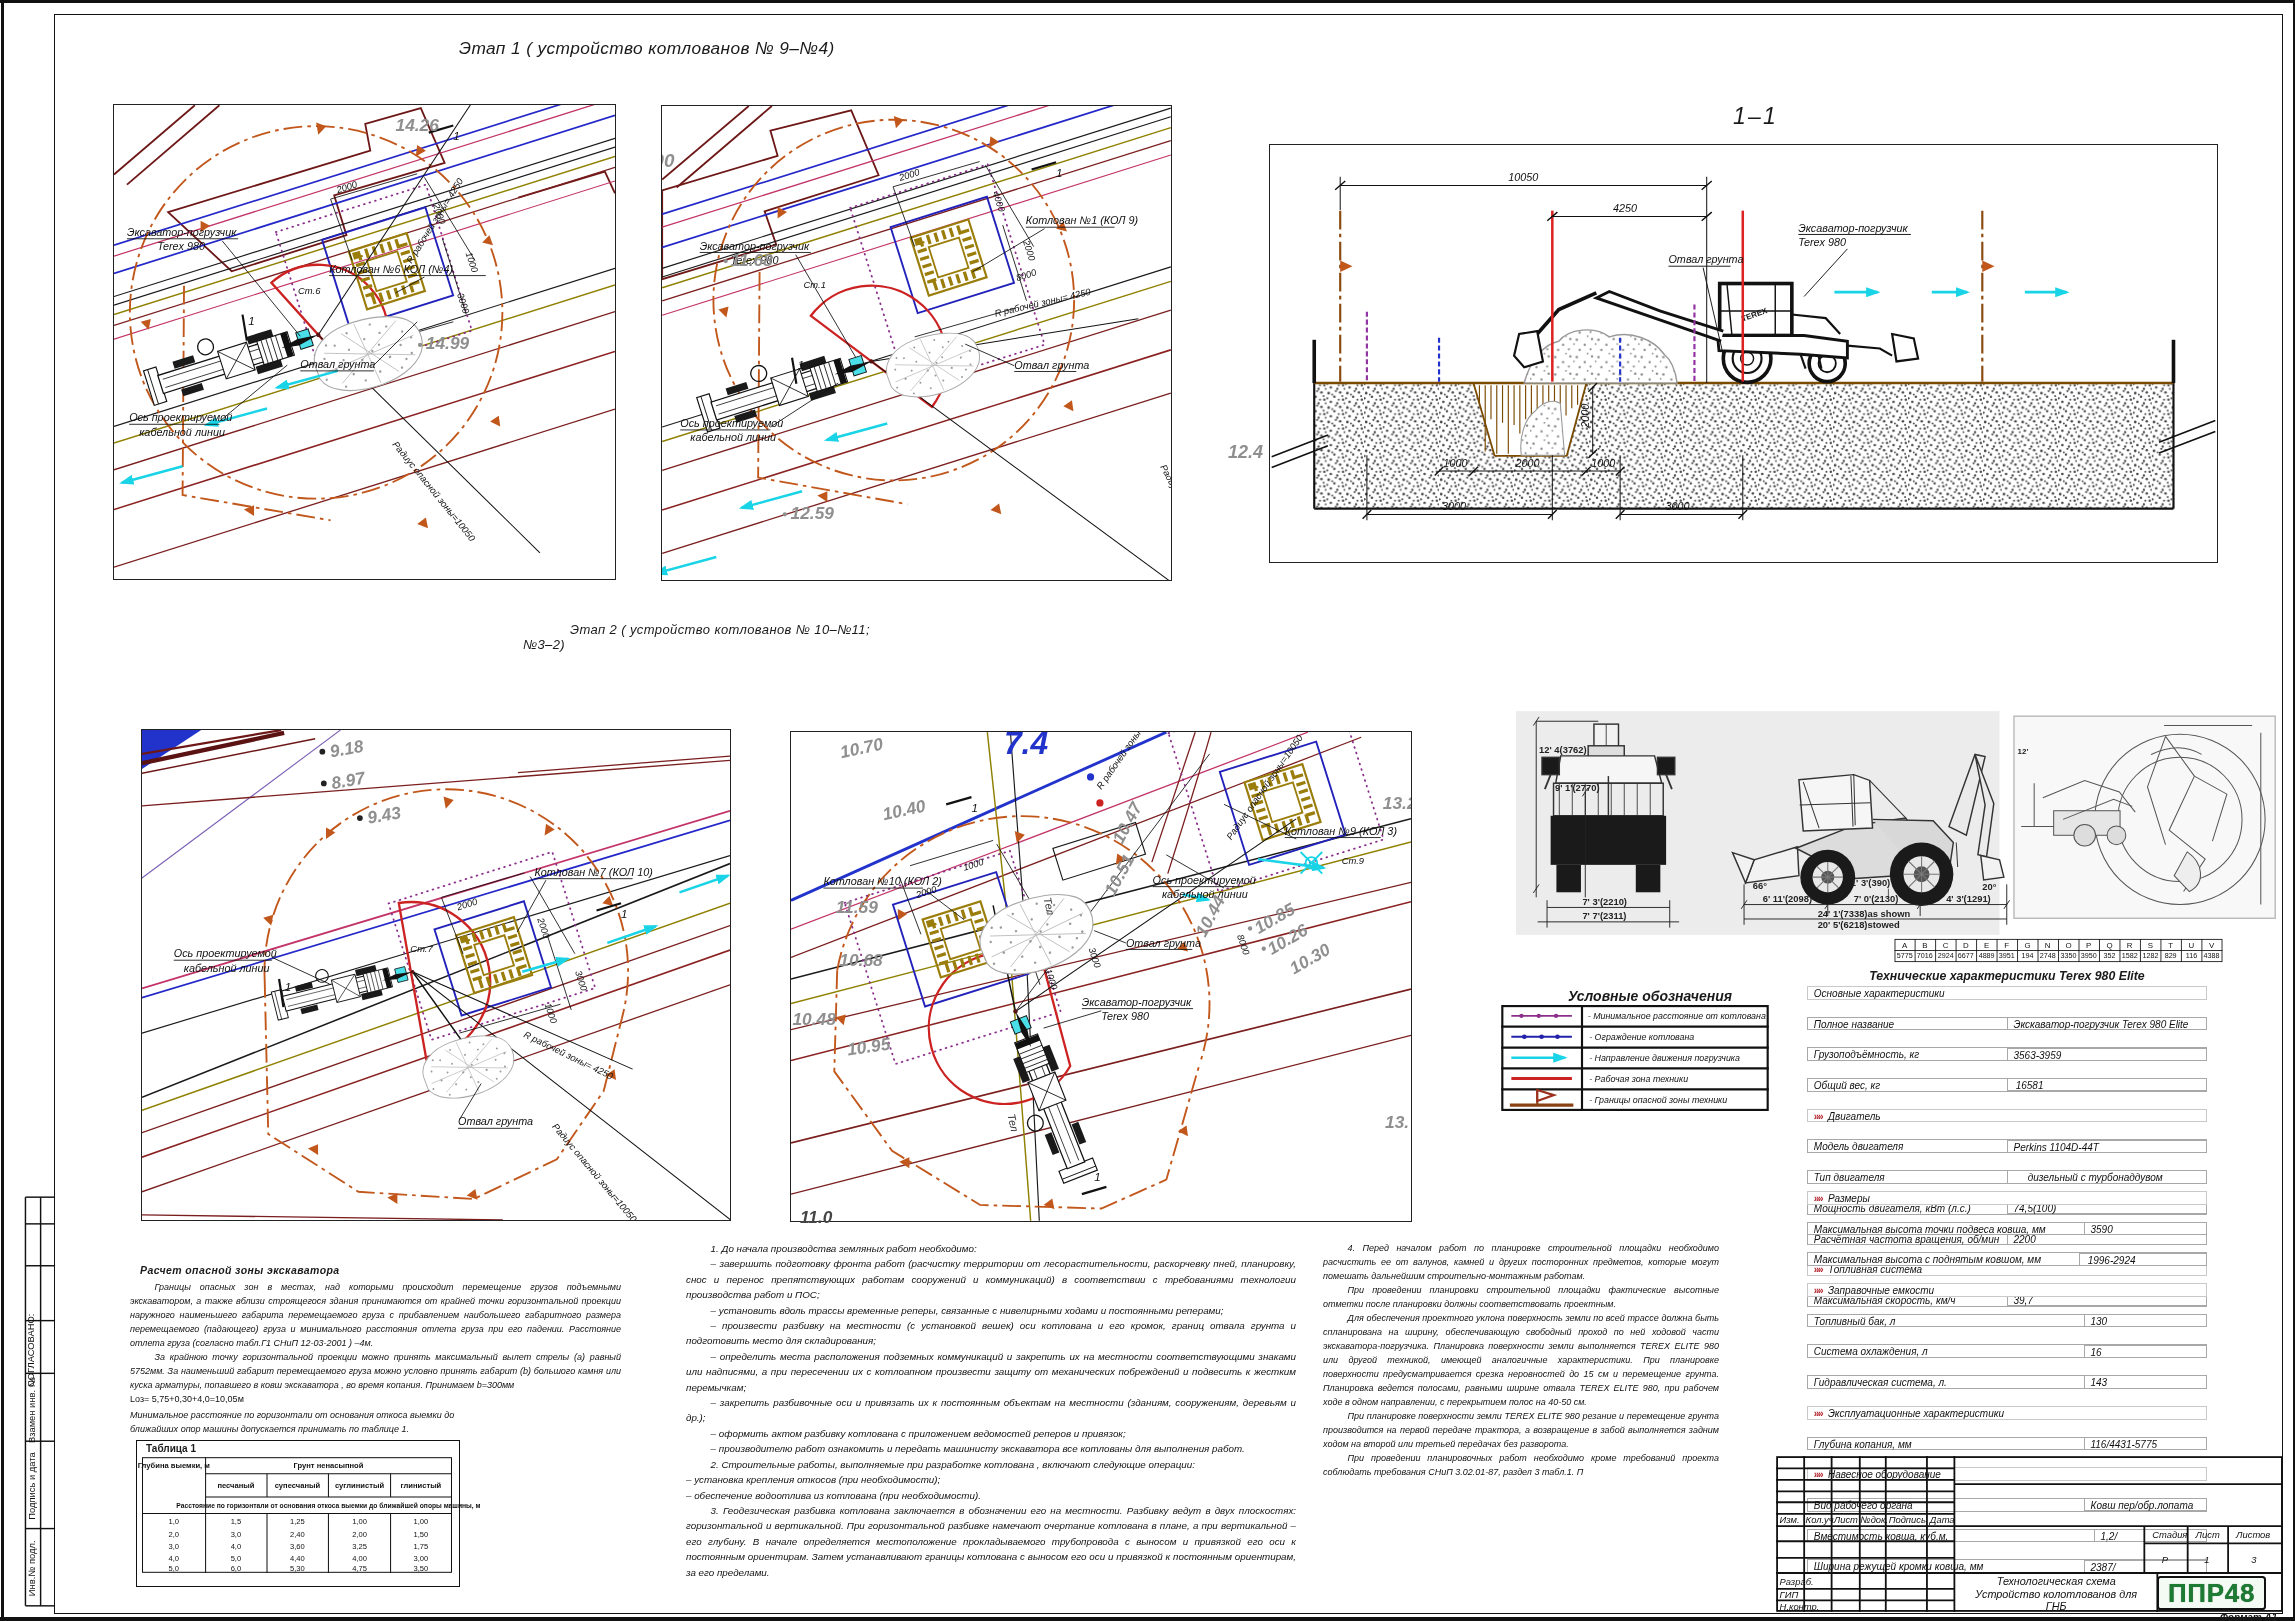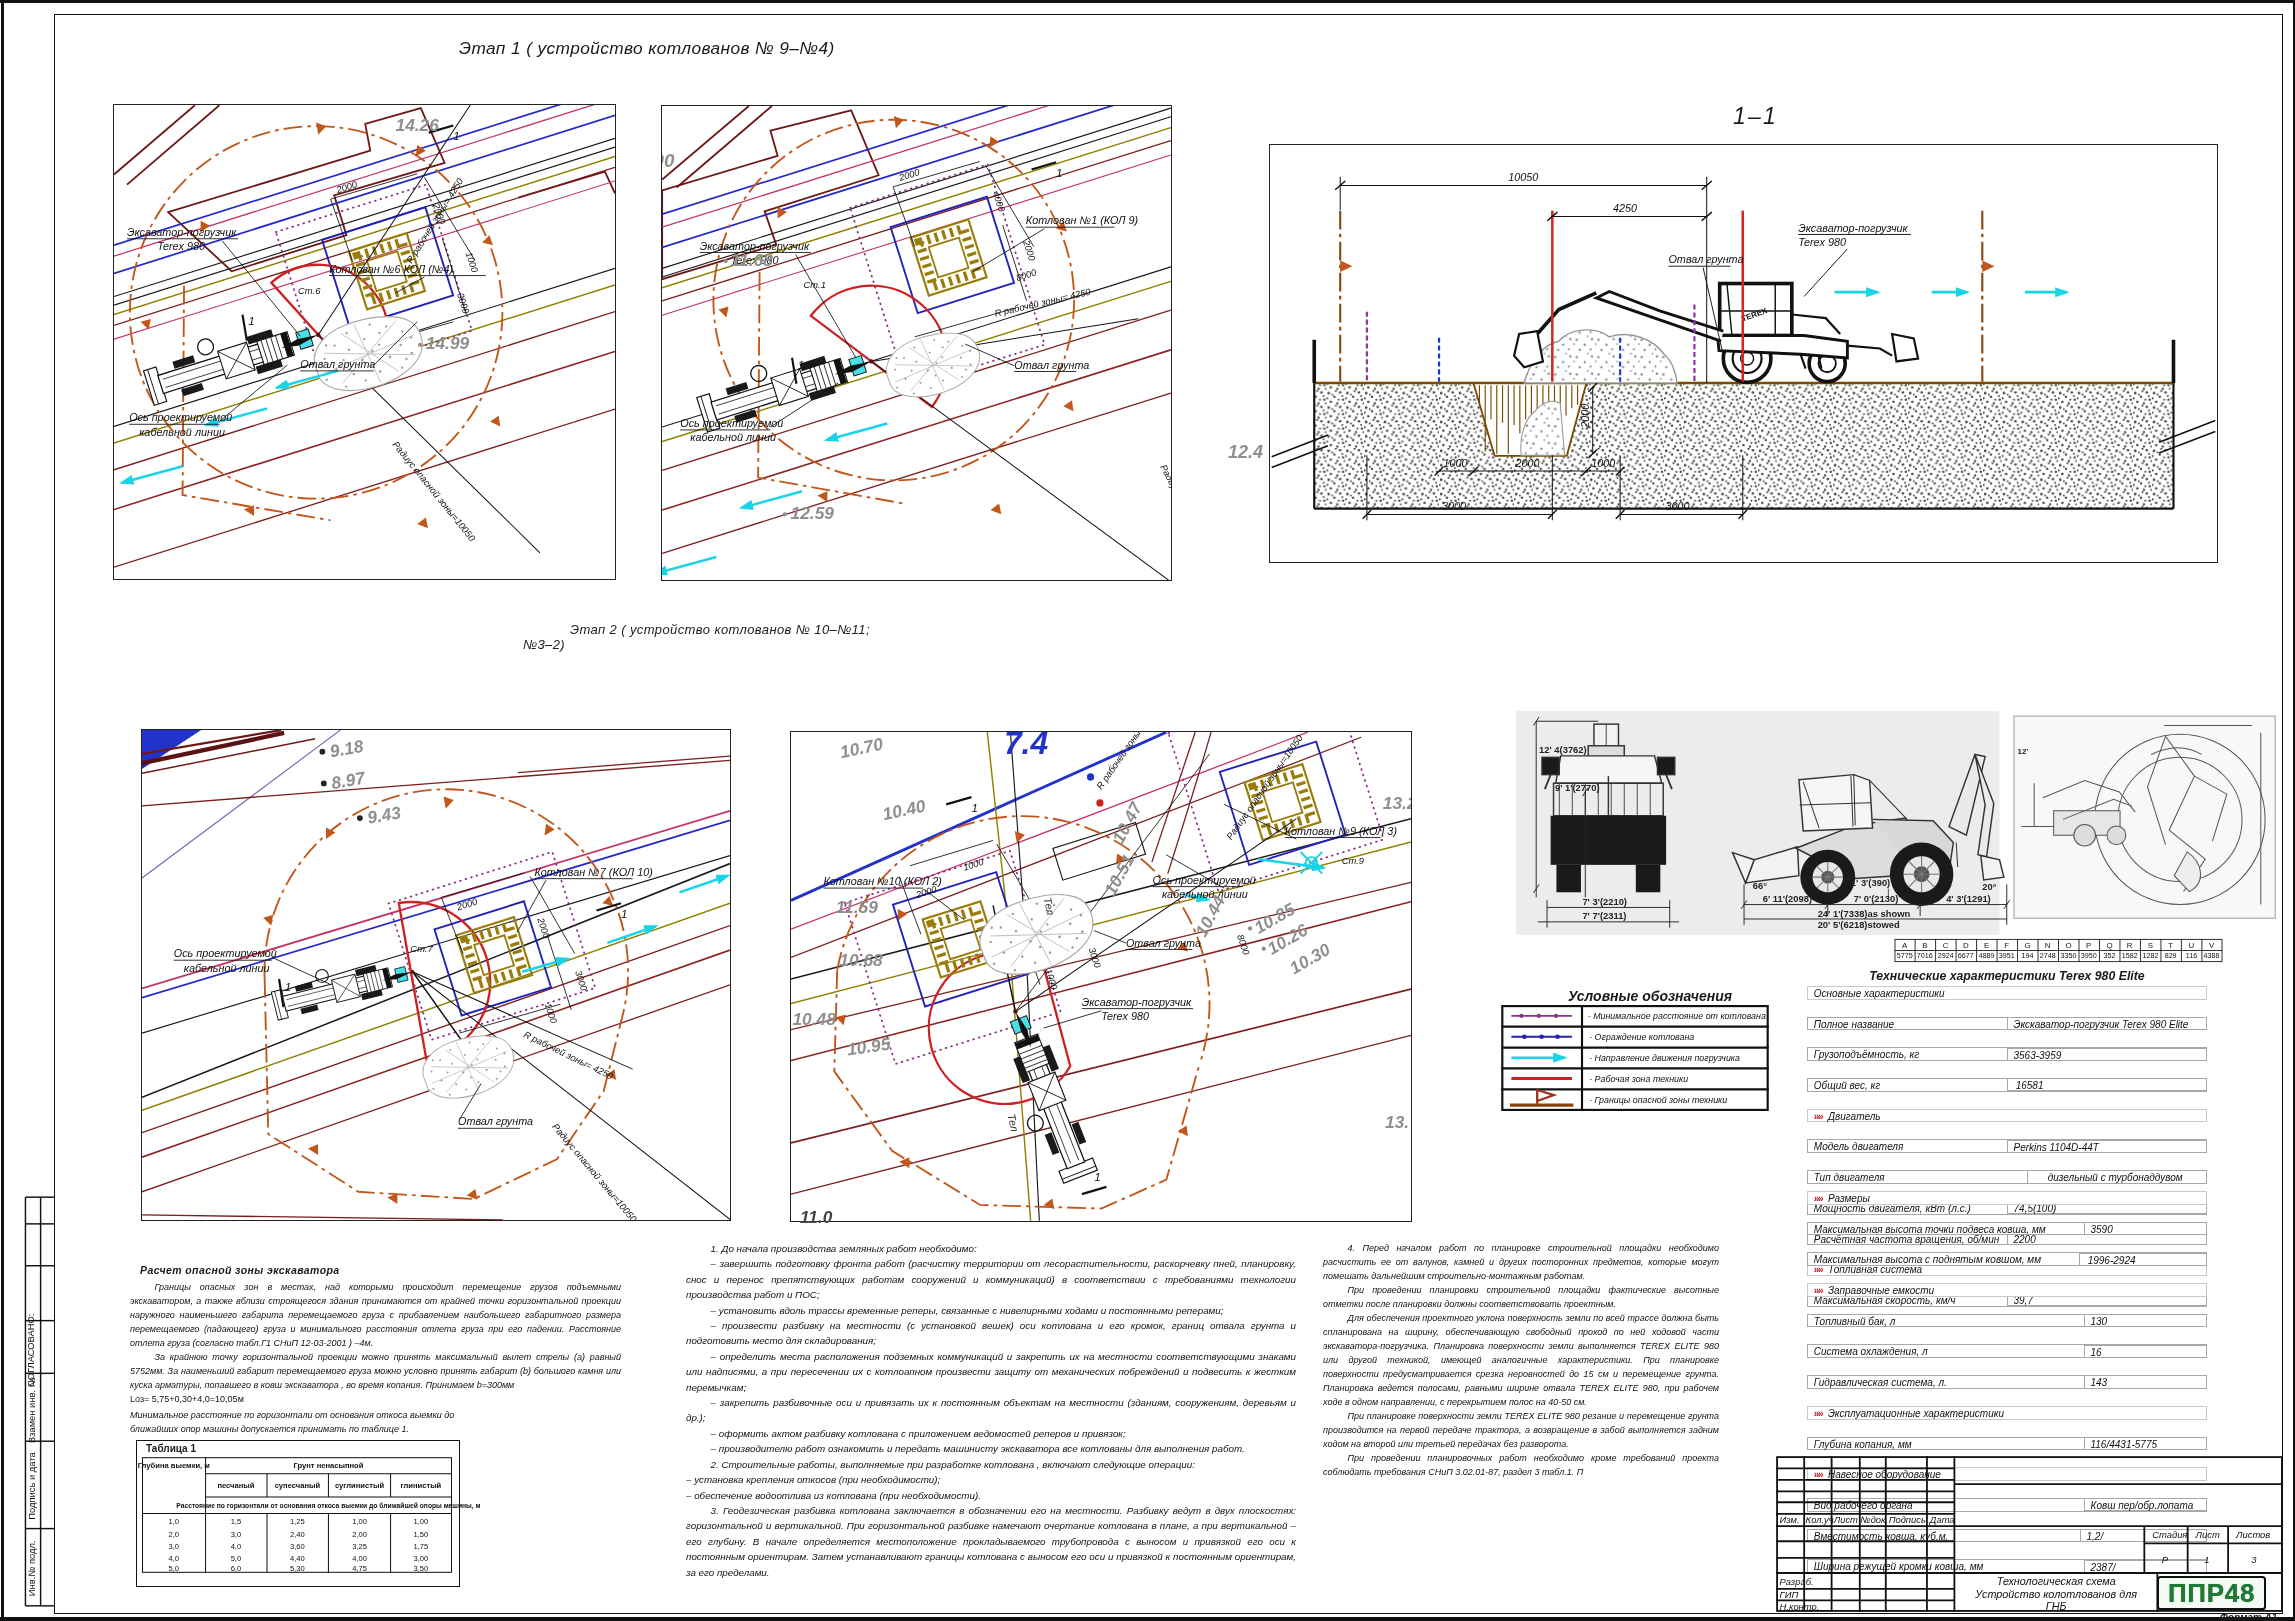--- a/index.html
+++ b/index.html
@@ -887,39 +887,39 @@
 .chev{color:#b3202a;font-weight:bold;font-style:normal;letter-spacing:-1.4px;margin-right:5.8px;}
 </style>
 <div class="abs cad" style="left:1807px;top:969px;width:400px;text-align:center;font-size:12.3px;font-weight:bold;">Технические характеристики Terex 980 Elite</div>
 <div class="spec" style="top:986px;">
  <div class="srow sect">Основные характеристики</div>
  <div class="srow">Полное название<span class="val" style="width:200px;">Экскаватор-погрузчик Terex 980 Elite</span></div>
  <div class="srow">Грузоподъёмность, кг<span class="val" style="width:200px;">3563-3959</span></div>
  <div class="srow">Общий вес, кг<span class="val" style="width:200px;padding-left:8px;">16581</span></div>
  <div class="srow sect"><span class="chev">»»</span>Двигатель</div>
  <div class="srow">Модель двигателя<span class="val" style="width:200px;">Perkins 1104D-44T</span></div>
- <div class="srow">Тип двигателя<span class="val" style="width:180px;padding-left:20px;">дизельный с турбонаддувом</span></div>
+ <div class="srow">Тип двигателя<span class="val" style="width:200px;padding-left:20px;">дизельный с турбонаддувом</span></div>
  <div class="srow">Мощность двигателя, кВт (л.с.)<span class="val" style="width:200px;">74,5(100)</span></div>
  <div class="srow">Расчётная частота вращения, об/мин<span class="val" style="width:200px;">2200</span></div>
  <div class="srow sect"><span class="chev">»»</span>Топливная система</div>
  <div class="srow">Максимальная скорость, км/ч<span class="val" style="width:200px;">39,7</span></div>
 </div>
 <div class="spec" style="top:1191px;">
  <div class="srow sect"><span class="chev">»»</span>Размеры</div>
  <div class="srow">Максимальная высота точки подвеса ковша, мм<span class="val" style="width:123px;">3590</span></div>
  <div class="srow">Максимальная высота с поднятым ковшом, мм<span class="val" style="width:128px;padding-left:8px;">1996-2924</span></div>
  <div class="srow sect"><span class="chev">»»</span>Заправочные емкости</div>
  <div class="srow">Топливный бак, л<span class="val" style="width:123px;">130</span></div>
  <div class="srow">Система охлаждения, л<span class="val" style="width:123px;">16</span></div>
  <div class="srow">Гидравлическая система, л.<span class="val" style="width:123px;">143</span></div>
  <div class="srow sect"><span class="chev">»»</span>Эксплуатационные характеристики</div>
  <div class="srow">Глубина копания, мм<span class="val" style="width:123px;">116/4431-5775</span></div>
  <div class="srow sect"><span class="chev">»»</span>Навесное оборудование</div>
  <div class="srow">Вид рабочего органа<span class="val" style="width:123px;">Ковш пер/обр.лопата</span></div>
- <div class="srow">Вместимость ковша, куб.м.<span class="val" style="width:127px;">1,2/</span></div>
+ <div class="srow">Вместимость ковша, куб.м.<span class="val" style="width:113px;">1,2/</span></div>
  <div class="srow">Ширина режущей кромки ковша, мм<span class="val" style="width:123px;">2387/</span></div>
 </div>
 
 <div class="abs cad" style="left:1531px;top:988px;width:238px;text-align:center;font-size:14px;font-weight:bold;">Условные обозначения</div>
 <svg class="abs" style="left:1501px;top:1005px;" width="268" height="106" viewBox="0 0 371 147">
 <g stroke="#111" stroke-width="3" fill="none">
  <rect x="1.5" y="1.5" width="368" height="144"></rect>
  <line x1="0" y1="30" x2="371" y2="30"></line>
  <line x1="0" y1="59" x2="371" y2="59"></line>
  <line x1="0" y1="88" x2="371" y2="88"></line>

